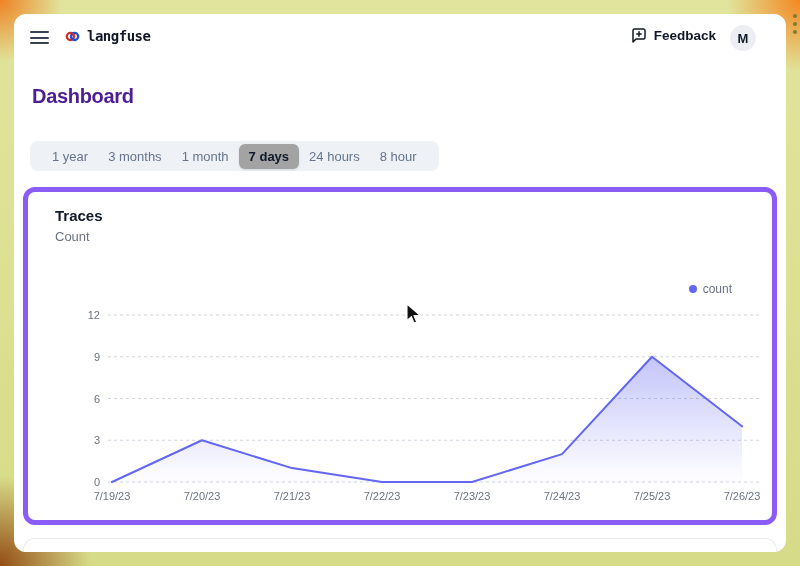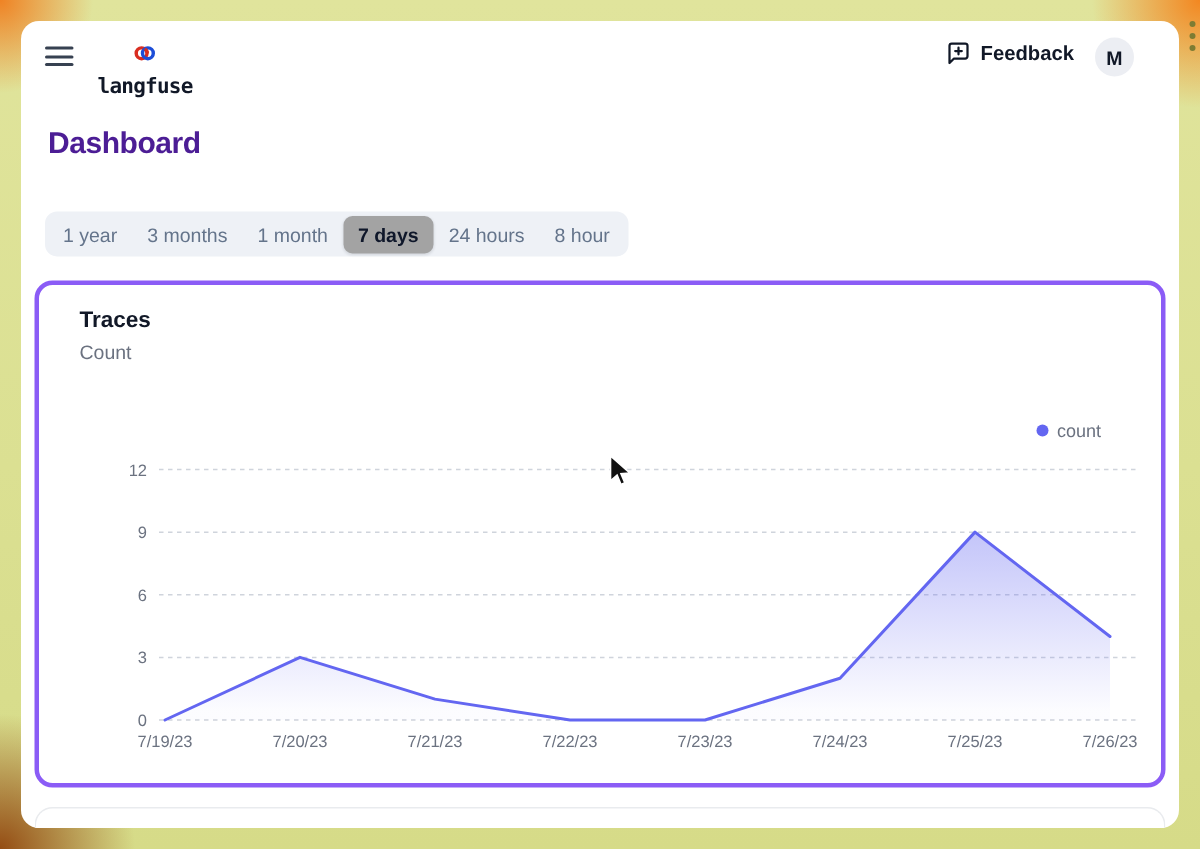--- a/index.html
+++ b/index.html
@@ -19,40 +19,40 @@
 
   .panel {
     position:absolute; left:14px; top:14px; width:772px; height:538px;
     background:#ffffff; border-radius:12px; overflow:hidden;
   }
 
   
   .hamburger { position:absolute; left:16px; top:17px; width:19px; height:13px;
     display:flex; flex-direction:column; justify-content:space-between; cursor:pointer; }
   .hamburger i { display:block; height:2px; background:#374151; border-radius:1px; }
-  .brand { position:absolute; left:51px; top:14px; display:flex; align-items:center; gap:7px;flex-direction:column; }
+  .brand { position:absolute; left:51px; top:14px; display:flex; align-items:center; gap:7px; }
   .brand-text { font-family:"DejaVu Sans Mono", monospace; font-weight:700; font-size:14px; color:#111827; letter-spacing:-0.5px; }
   .feedback-btn { position:absolute; right:70px; top:13px; display:flex; align-items:center; gap:7px;
     background:none; border:none; font-family:inherit; font-size:13.5px; font-weight:600; color:#111827; cursor:pointer;text-align:right; }
   .avatar { position:absolute; right:30px; top:11px; width:26px; height:26px; border-radius:50%;
     background:#eceef3; color:#111827; font-size:13px; font-weight:600;
     display:flex; align-items:center; justify-content:center; cursor:pointer; }
 
   .page-title { position:absolute; left:18px; top:71px; font-size:20px; font-weight:700; color:#4c1d95; letter-spacing:-0.3px; }
 
   
   .tabs { position:absolute; left:16px; top:127px; height:30px; display:inline-flex; align-items:center;
-    background:#eef1f6; border-radius:8px; padding:0 2px; }
+    background:#eef1f6; border-radius:8px; padding:0 12px; }
   .tab { border:none; background:transparent; font-family:inherit; font-size:13px; font-weight:500;
     color:#64748b; padding:5px 10px; border-radius:6px; cursor:pointer; white-space:nowrap; }
   .tab.active { background:#a3a3a3; color:#0f172a; font-weight:700; box-shadow:0 1px 2px rgba(15,23,42,.12); }
 
   
   .card { position:absolute; left:9px; top:173px; width:754px; height:338px;
-    border:3px solid #8b5cf6; border-radius:12px; background:#fff; }
+    border:5px solid #8b5cf6; border-radius:12px; background:#fff; }
   .card-title { position:absolute; left:27px; top:15px; font-size:15px; font-weight:700; color:#111827; }
   .card-subtitle { position:absolute; left:27px; top:37px; font-size:13px; color:#6b7280; }
   .legend { position:absolute; right:40px; top:90px; display:flex; align-items:center; gap:6px; }
   .legend-dot { width:8px; height:8px; border-radius:50%; }
   .legend-label { font-size:12px; color:#6b7280; }
 
   .chart-svg { position:absolute; left:20px; top:98px; }
   .chart-svg text { font-family:"Liberation Sans", sans-serif; font-size:11px; fill:#6b7280; }
 
   .card-next { position:absolute; left:9px; top:524px; width:754px; height:24px;

